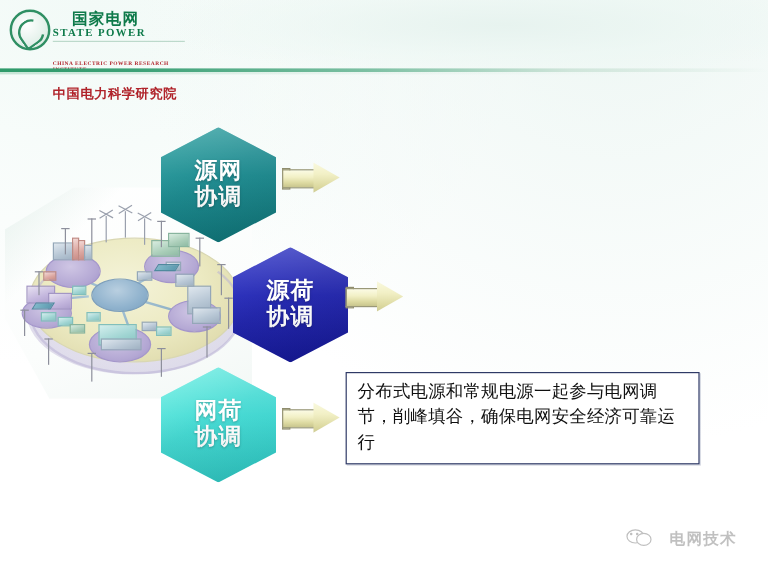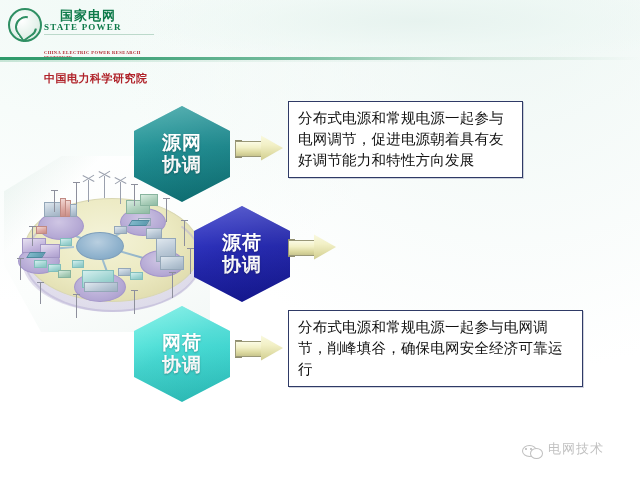--- a/index.html
+++ b/index.html
@@ -162,21 +162,21 @@
     color:#101010;font-size:14.5px;line-height:1.45;
     padding:6px 8px 6px 9px;
     letter-spacing:.2px;
   }
   .t1{left:288px;top:101px;width:216px;}
   .t2{left:330px;top:206px;width:272px;}
   .t3{left:288px;top:310px;width:276px;}
 
   
   .wm{position:absolute;left:522px;top:440px;width:110px;height:36px;}
-  .wm-row{display:flex;align-items:flex-end;gap:6px;opacity:.55;}
+  .wm-row{display:flex;align-items:flex-start;gap:16px;opacity:.55;font-weight:bold;}
   .wm-icon{position:relative;width:20px;height:14px;flex:0 0 20px;}
   .wm-icon .b1{
     position:absolute;left:0;top:1px;width:13px;height:10px;border-radius:50%;
     border:1.4px solid #8b8b8b;background:#ffffff;
   }
   .wm-icon .b2{
     position:absolute;left:8px;top:4px;width:11px;height:9px;border-radius:50%;
     border:1.4px solid #8b8b8b;background:#ffffff;
   }
   .wm-icon .d1,.wm-icon .d2{position:absolute;width:1.6px;height:1.6px;border-radius:50%;background:#8b8b8b;}
@@ -276,21 +276,20 @@
   <div class="hex hex1">
     <span>源网</span>
     <span>协调</span>
     <div class="hex-gloss"></div>
   </div>
   <div class="arrow a1">
     <div class="arrow-tail"></div>
     <div class="arrow-body"></div>
     <div class="arrow-head"></div>
   </div>
-  <div class="tbox t1">分布式电源和常规电源一起参与电网调节，促进电源朝着具有友好调节能力和特性方向发展</div>
 
   <div class="hex hex2">
     <span>源荷</span>
     <span>协调</span>
     <div class="hex-gloss"></div>
   </div>
   <div class="arrow a2">
     <div class="arrow-tail"></div>
     <div class="arrow-body"></div>
     <div class="arrow-head"></div>

